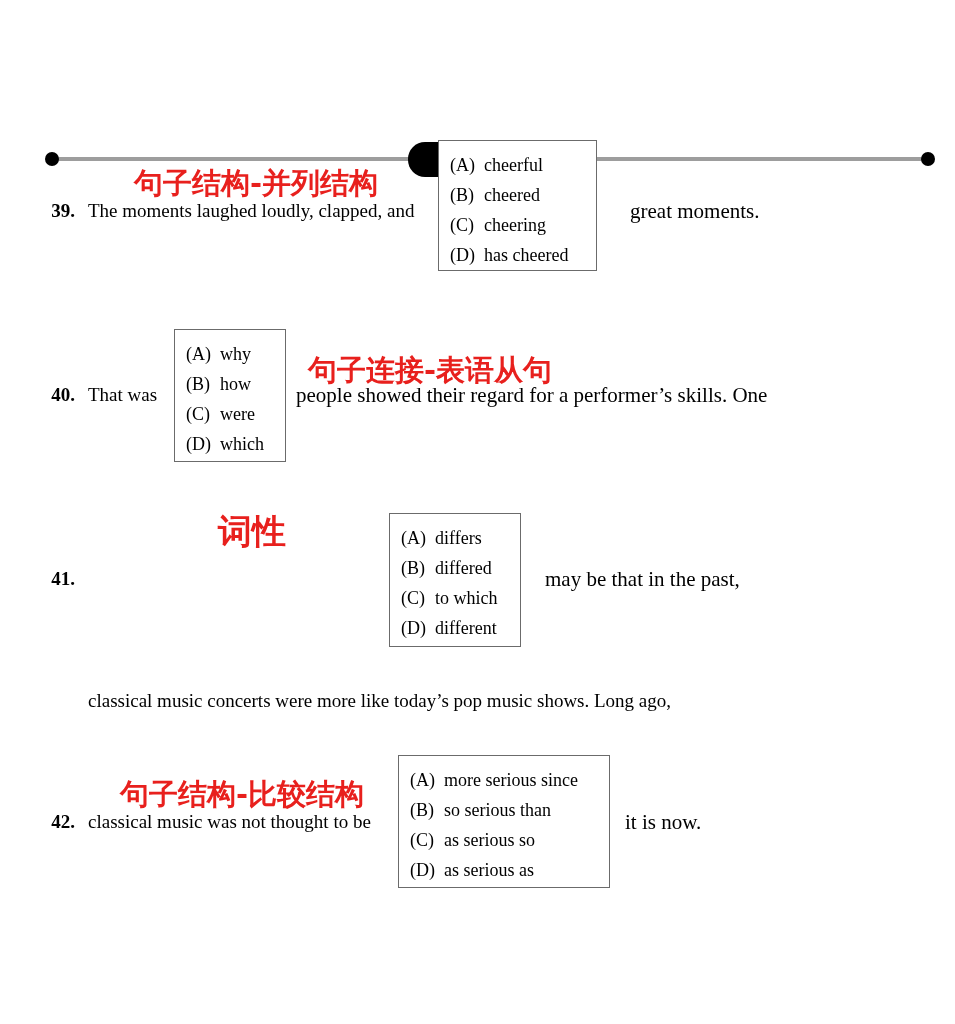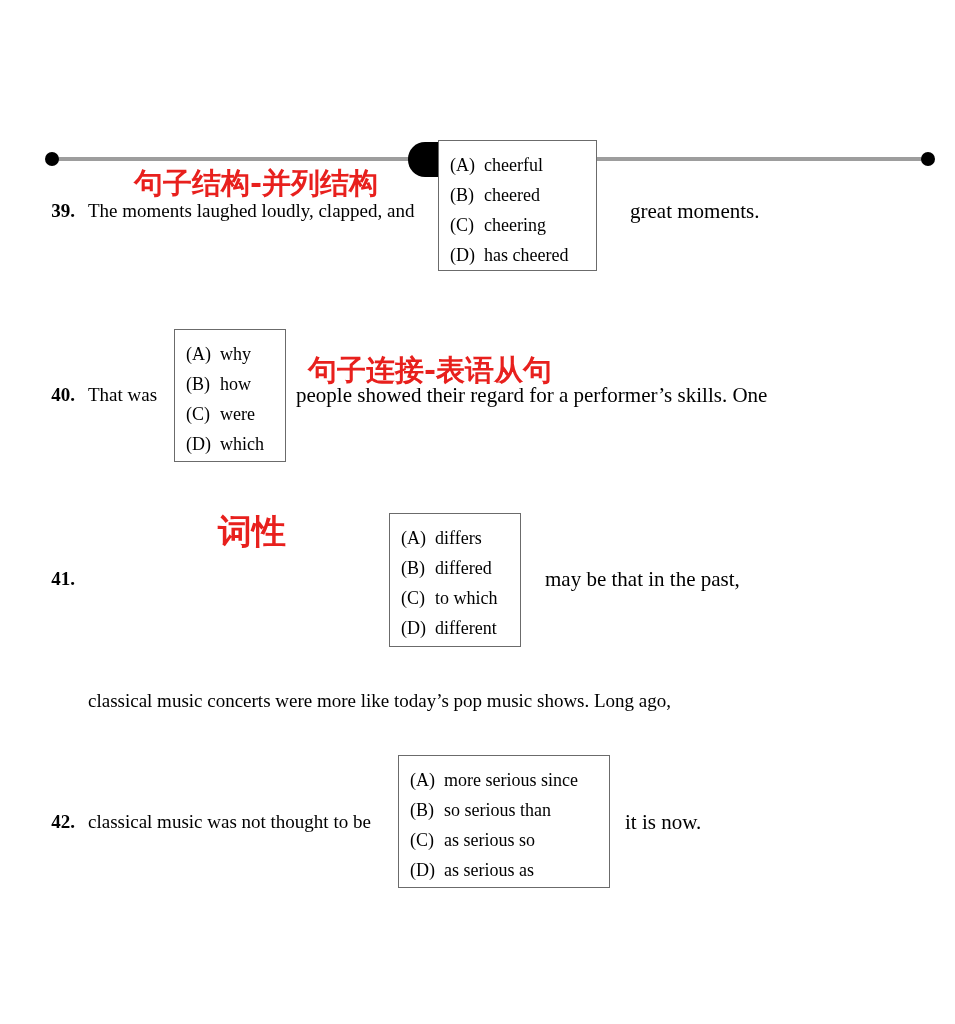--- a/index.html
+++ b/index.html
@@ -227,20 +227,21 @@
       <span class="option-label">to which</span>
     </div>
     <div class="option-row">
       <span class="option-letter">(D)</span>
       <span class="option-label">different</span>
     </div>
   </div>
 
   <div class="plain-line" style="top:688px;">classical music concerts were more like today’s pop music shows. Long ago,</div>
 
+  <div class="annotation" style="left:120px; top:777px;">句子结构-比较结构</div>
   <div class="question" style="top:809px;padding-left:32px;">
     <span class="q-number">42.</span>
     <span class="q-text">classical music was not thought to be</span>
     <span class="q-tail" style="left:625px;">it is now.</span>
   </div>
   <div class="option-box" style="left:398px; top:755px; width:212px; height:133px;">
     <div class="option-row">
       <span class="option-letter">(A)</span>
       <span class="option-label">more serious since</span>
     </div>

